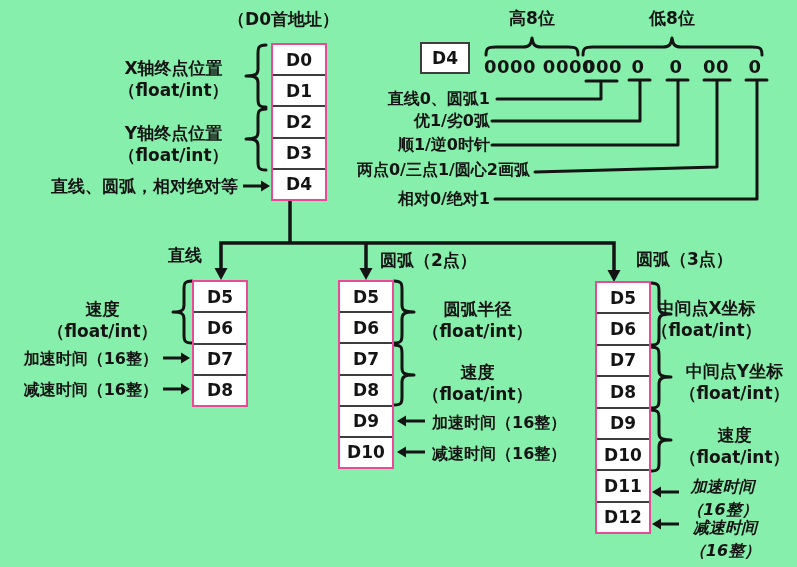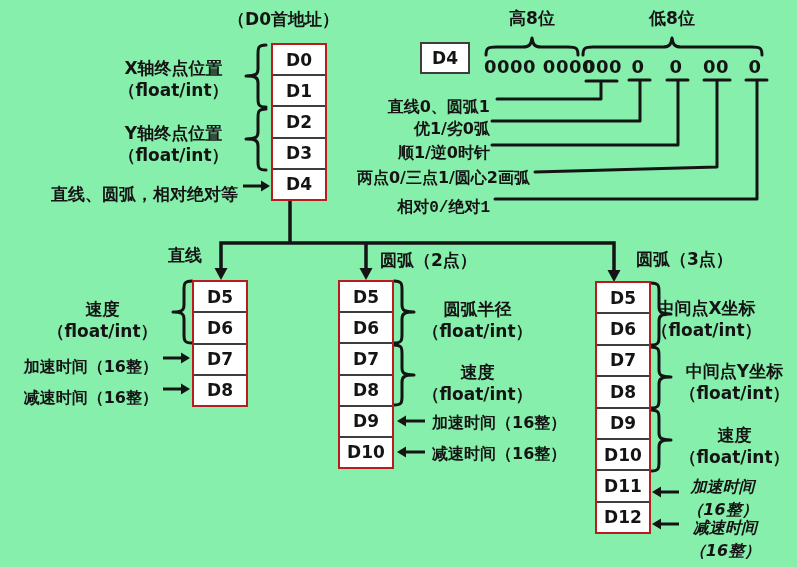--- a/index.html
+++ b/index.html
@@ -3,29 +3,29 @@
 <meta charset="utf-8">
 <style>
   html,body { margin:0; padding:0; background:#ffffff; }
   #stage {
     position:relative; width:797px; height:567px; background:#86efac;
     font-family:"DejaVu Sans","Liberation Sans",sans-serif; overflow:hidden;
   }
   #wires { position:absolute; left:0; top:0; pointer-events:none; }
   .t { position:absolute; font-weight:bold; color:#141414; font-size:16px; white-space:nowrap; }
   .c { text-align:center; }
-  .r { text-align:right;margin-top:8px; }
+  .r { text-align:right; }
   .lh22 { line-height:22px; white-space:normal;margin-top:10px; }
   .lh23 { line-height:23px; white-space:normal;font-style:italic; }
   .lh22 span,.lh23 span { display:block; white-space:nowrap; }
   .fs17 { font-size:17px; }
   .fs18 { font-size:18px; letter-spacing:0.5px; }
   .regcol {
     position:absolute; box-sizing:border-box; background:#ffffff;
-    border:2px solid #b91c1c; display:flex; flex-direction:column;
+    border:2px solid #ec4899; display:flex; flex-direction:column;
   }
   .cell {
     flex:1; display:flex; align-items:center; justify-content:center;
     font-weight:bold; font-size:17px; color:#141414; border-top:2px solid #3d3d3d;
   }
   .cell:first-child { border-top:none; }
   .regbox {
     position:absolute; box-sizing:border-box; background:#ffffff;
     border:2px solid #3d3d3d; display:flex; align-items:center; justify-content:center;
     font-weight:bold; font-size:17px; color:#141414;
@@ -116,21 +116,21 @@
   <div class="t c fs18" style="left:583px; top:56px; width:36px;">000</div>
   <div class="t c fs18" style="left:626px; top:56px; width:24px;">0</div>
   <div class="t c fs18" style="left:664px; top:56px; width:24px;">0</div>
   <div class="t c fs18" style="left:700px; top:56px; width:32px;">00</div>
   <div class="t c fs18" style="left:742px; top:56px; width:26px;">0</div>
 
   <div class="t r" style="left:290px; top:89px; width:200px;">直线0、圆弧1</div>
   <div class="t r" style="left:290px; top:111px; width:200px;">优1/劣0弧</div>
   <div class="t r" style="left:290px; top:135px; width:200px;">顺1/逆0时针</div>
   <div class="t r" style="left:290px; top:160px; width:240px;">两点0/三点1/圆心2画弧</div>
-  <div class="t r" style="left:290px; top:189px; width:200px;font-family:Liberation Mono, monospace;">相对0/绝对1</div>
+  <div class="t r" style="left:290px; top:189px; width:200px;">相对0/绝对1</div>
 
   <div class="t fs17" style="left:168px; top:244px;">直线</div>
   <div class="t fs17" style="left:380px; top:249px;">圆弧（2点）</div>
   <div class="t fs17" style="left:636px; top:248px;">圆弧（3点）</div>
 
   <div class="regcol" style="left:192px; top:280px; width:56px; height:127px;">
     <div class="cell">D5</div>
     <div class="cell">D6</div>
     <div class="cell">D7</div>
     <div class="cell">D8</div>

